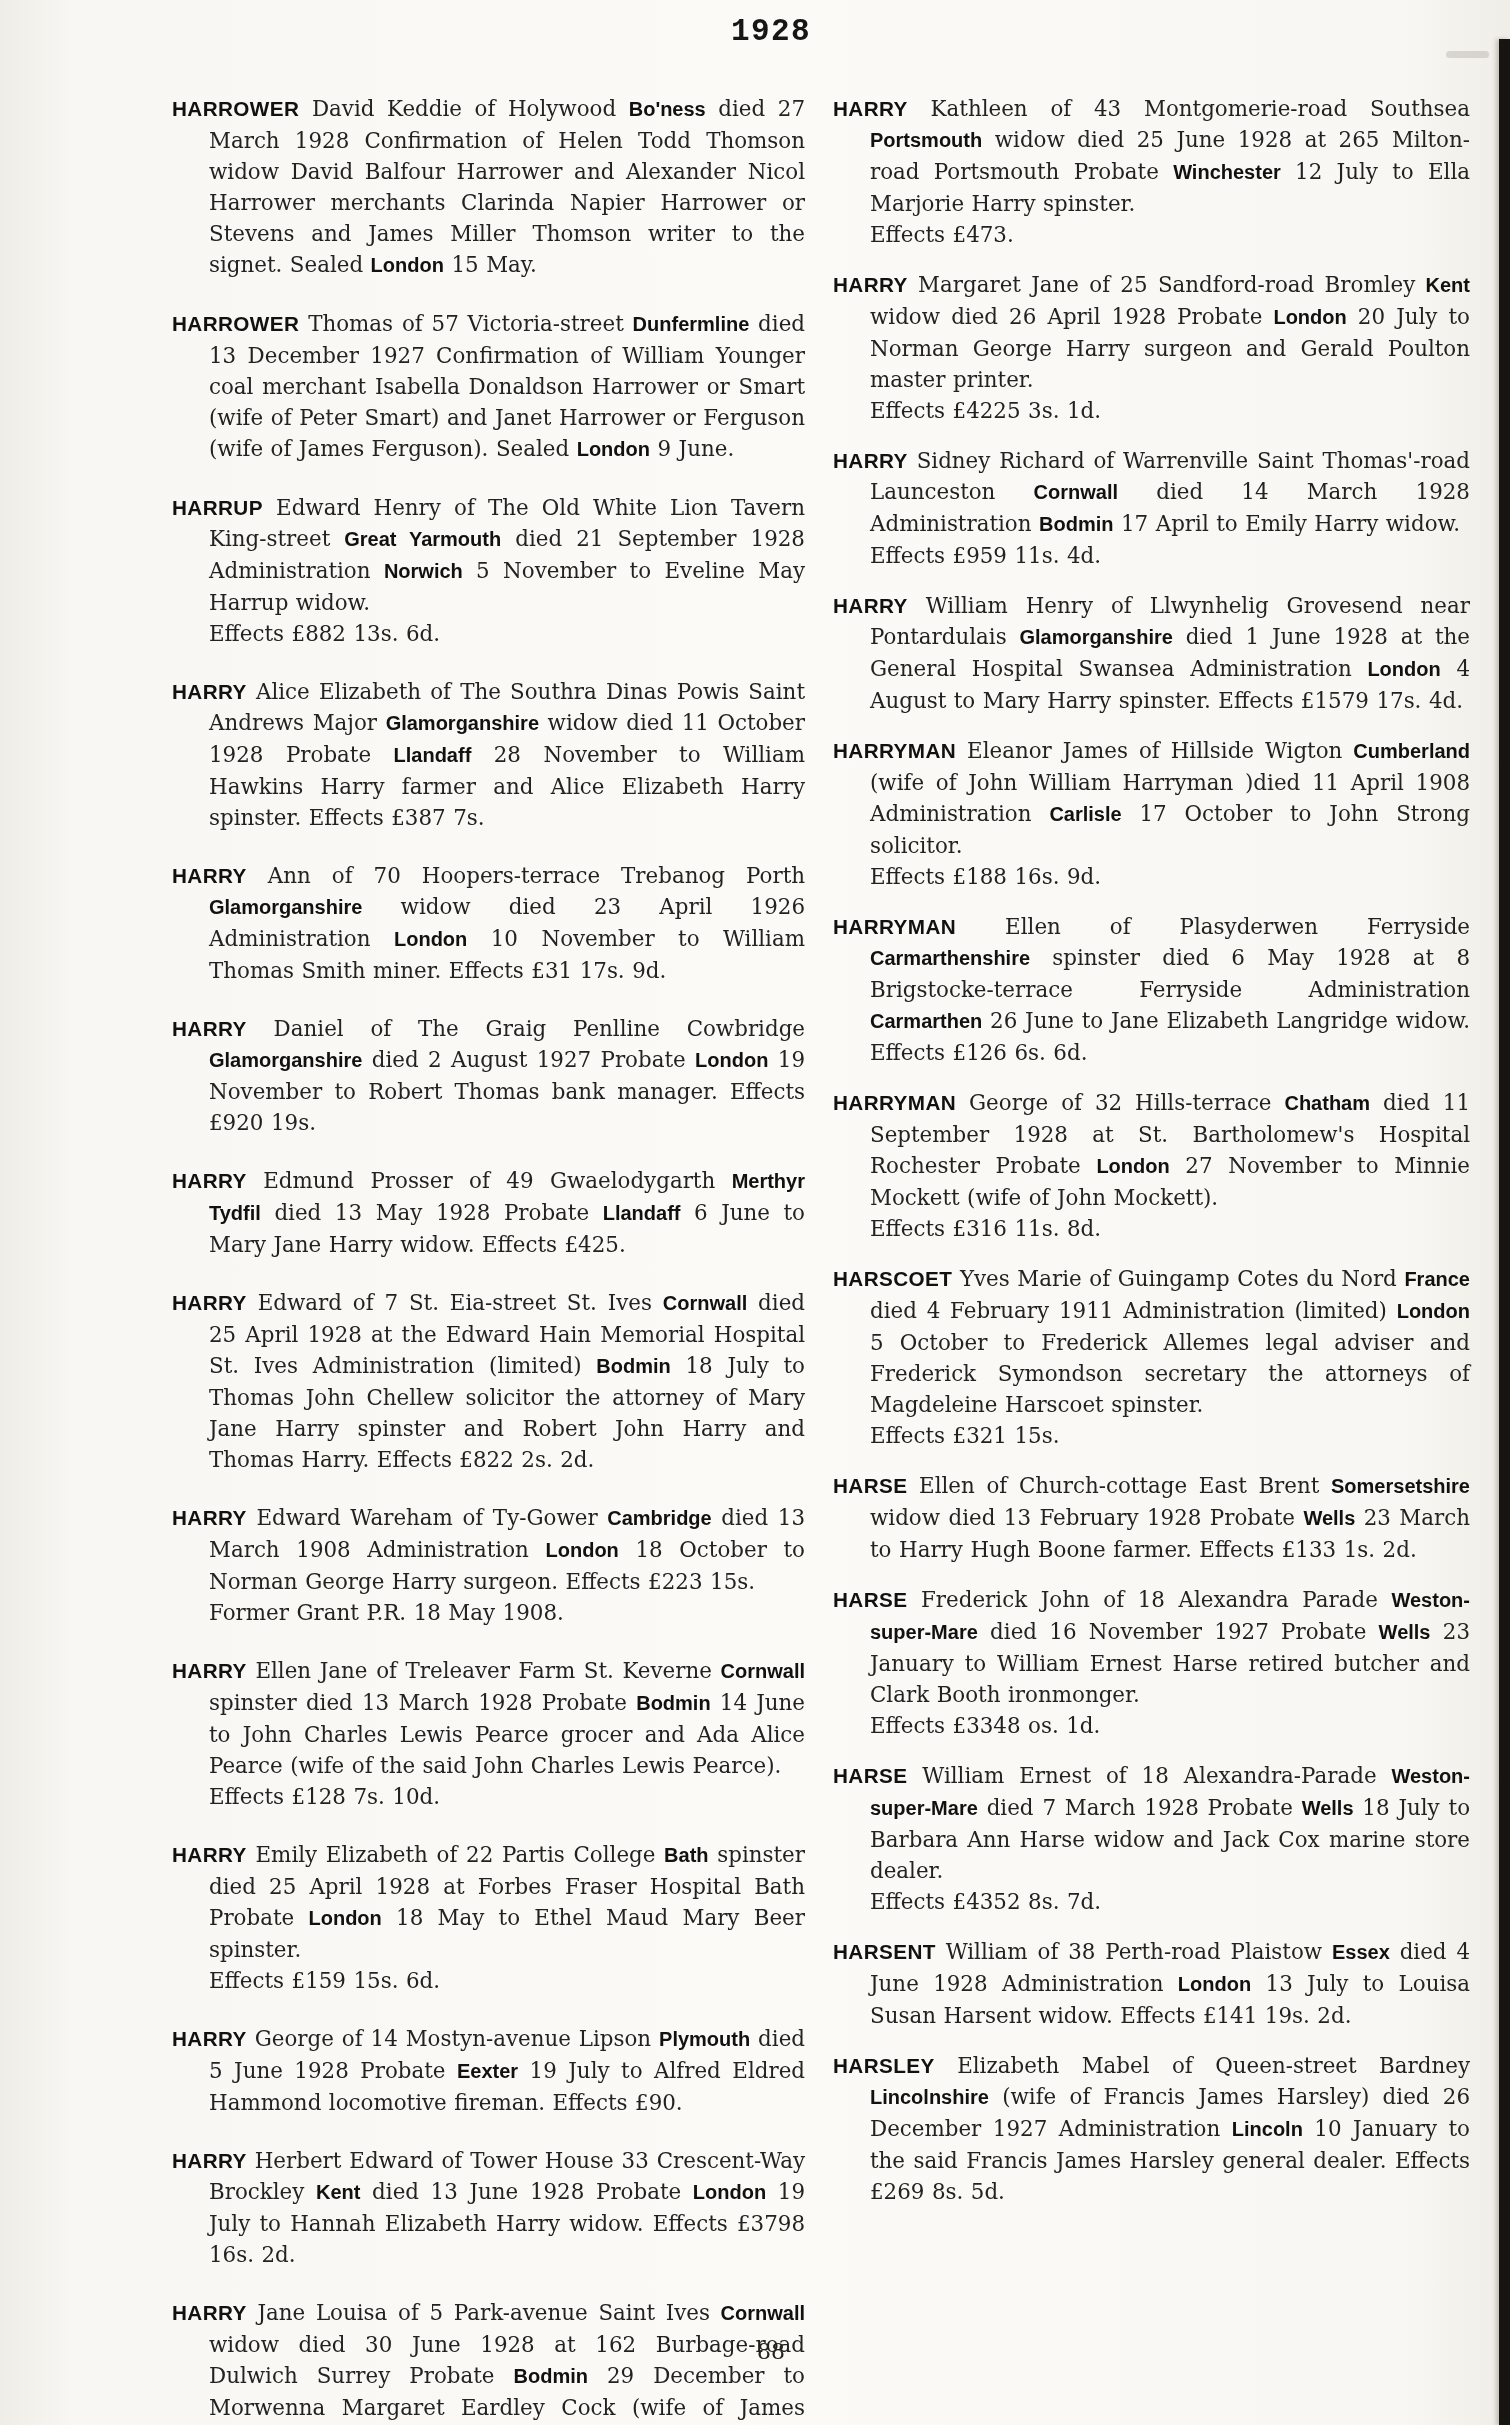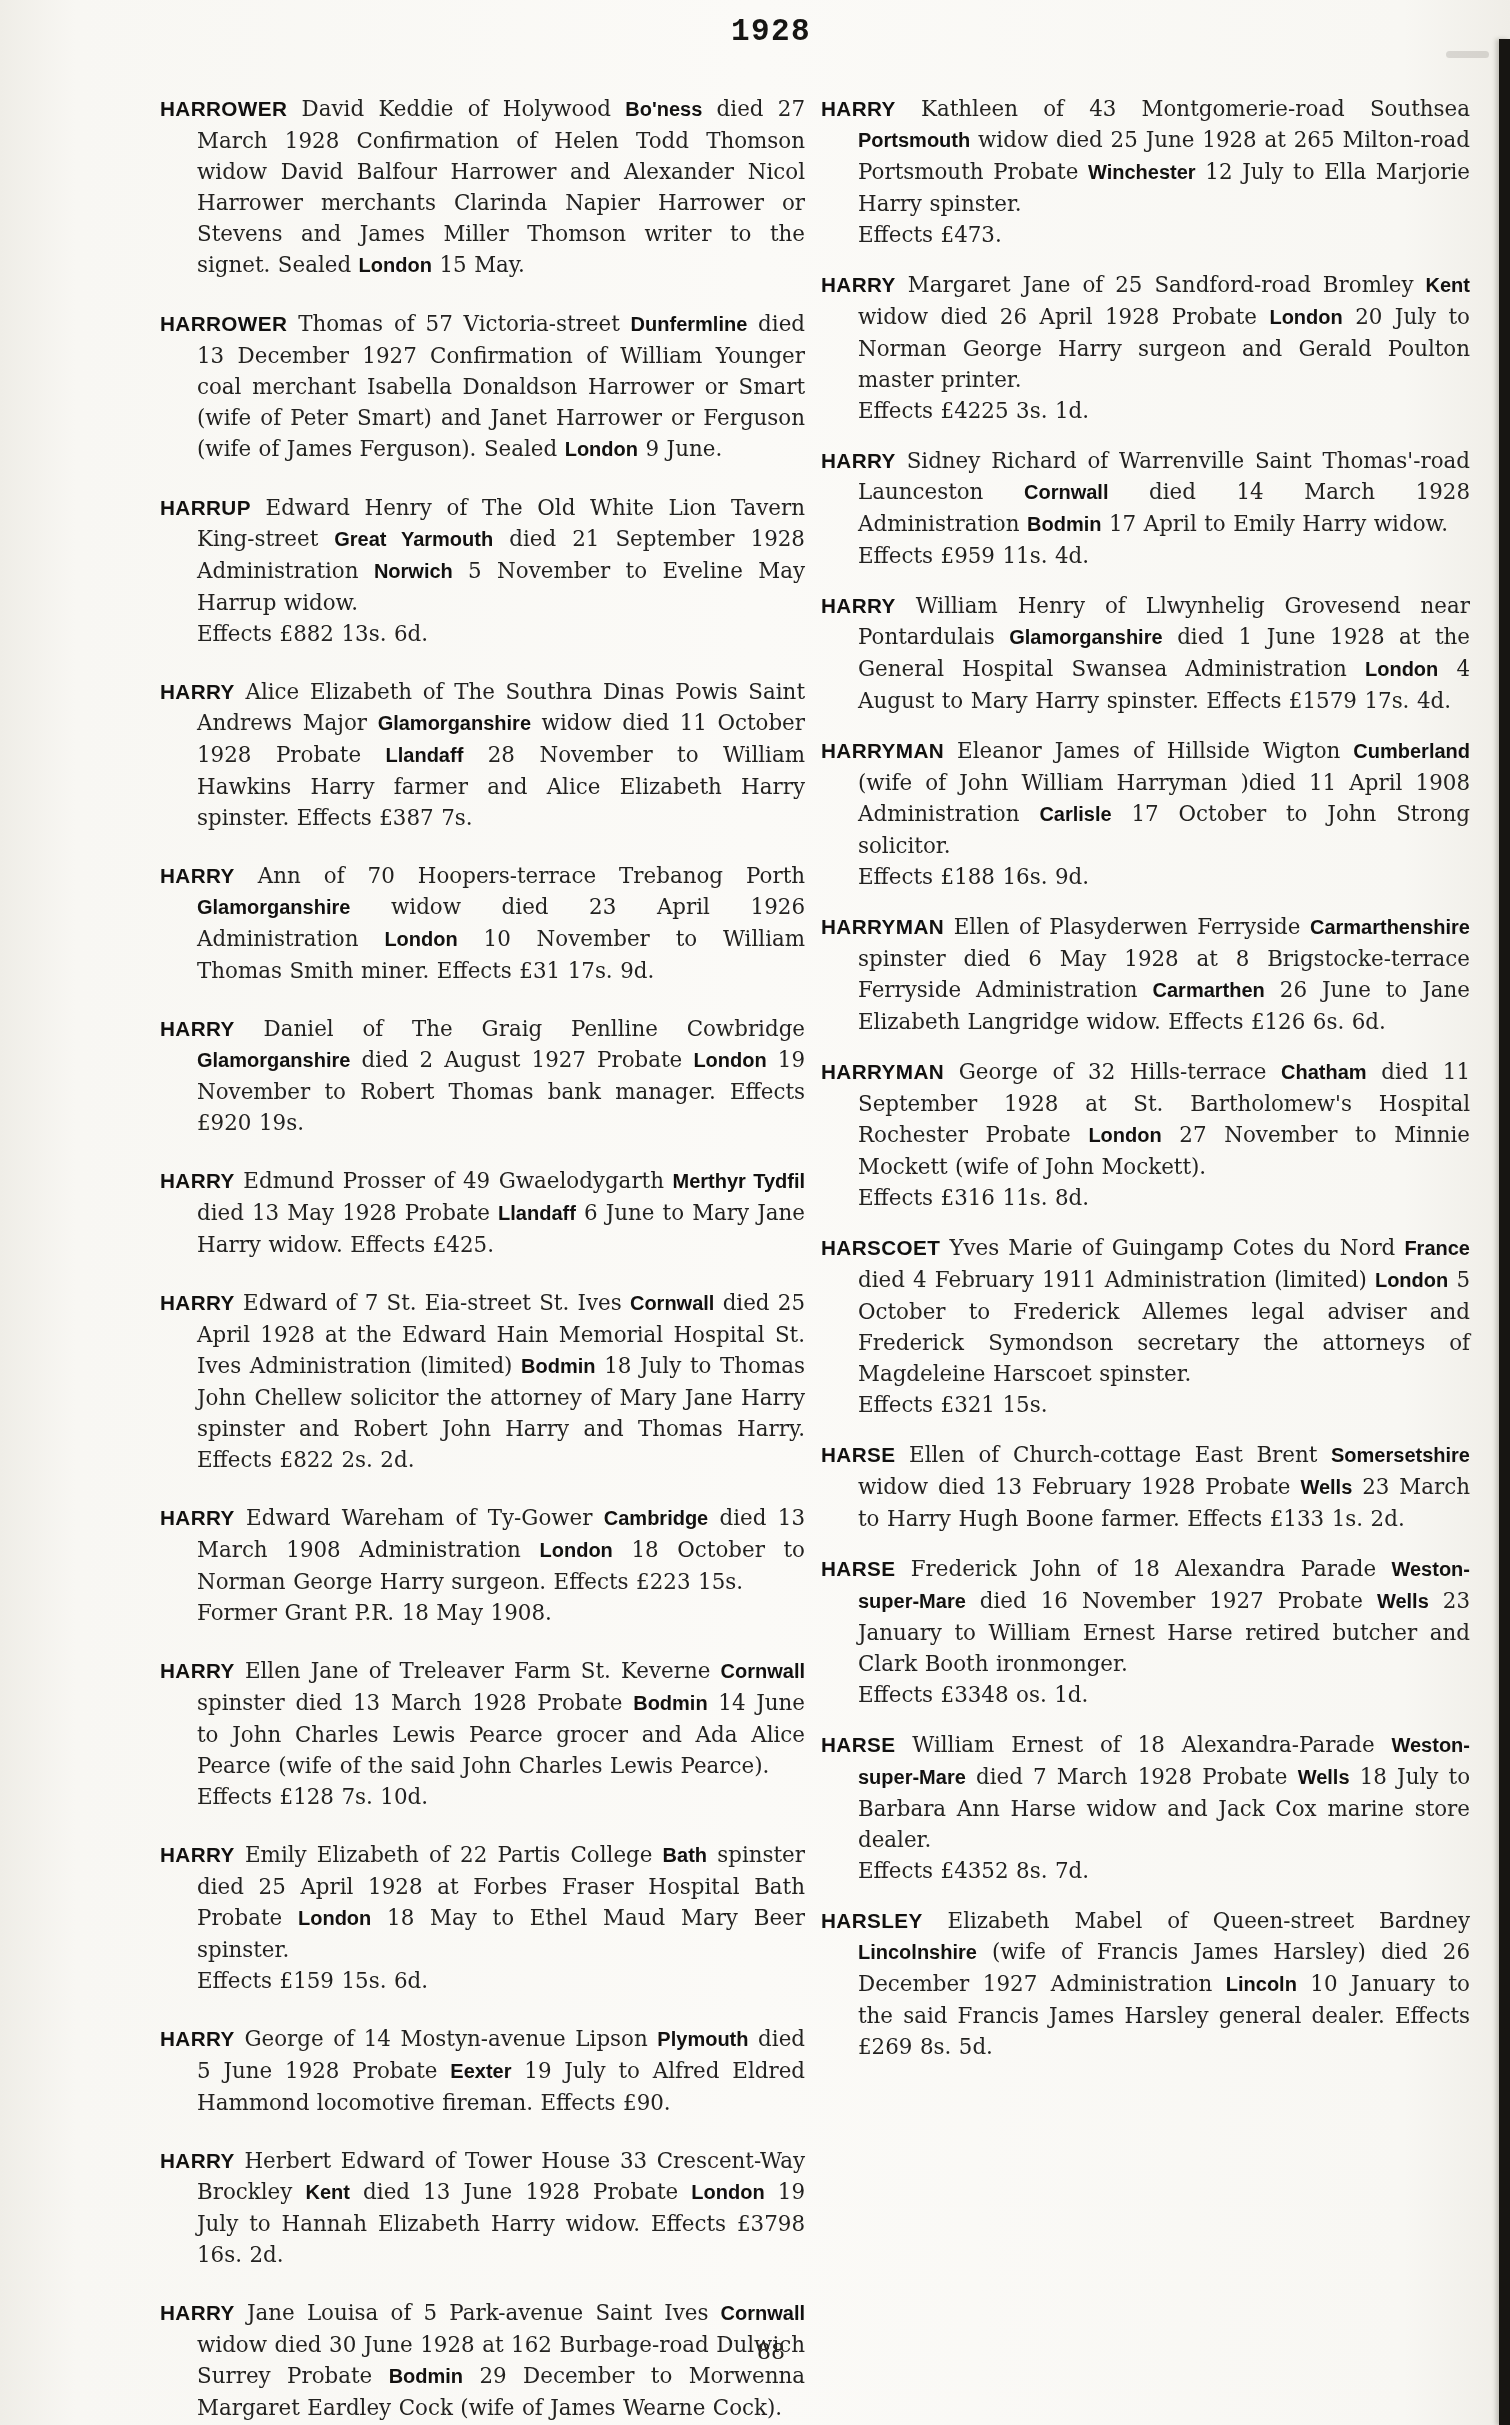--- a/index.html
+++ b/index.html
@@ -10,21 +10,21 @@
   }
   .year-heading {
     position:absolute; top:14.3px; left:16px; width:1510px; text-align:center;
     font-family:Liberation Mono, monospace; font-weight:700; font-size:31px; color:#17161 4;
     color:#171614; letter-spacing:1.4px;
   }
   .column { position:absolute; top:93px; }
   .col-left  { left:160px;  width:645px; }
   .col-right { left:821px; width:649px; }
   .entry {
-    margin:0 0 27px 0;
+    margin:0 0 27px 12px;
     padding-left:37px; text-indent:-37px;
     text-align:justify;
     font-size:21.4px; line-height:31px; color:#232220;
     word-spacing:0.7px;
   }
   .col-right .entry { margin-bottom:19px; }
   .surname {
     font-family:"Liberation Sans", sans-serif; font-weight:700;
     font-size:20.7px; letter-spacing:0.4px; color:#121110;
   }
@@ -72,20 +72,21 @@
     <p class="entry"><span class="surname">HARRY</span><span> Margaret Jane of 25 Sandford-road Bromley </span><span class="bold-place">Kent</span><span> widow died 26 April 1928 Probate </span><span class="bold-place">London</span><span> 20 July to Norman George Harry surgeon and Gerald Poulton master printer.</span><br><span>Effects £4225 3s. 1d.</span></p>
     <p class="entry"><span class="surname">HARRY</span><span> Sidney Richard of Warrenville Saint Thomas'-road Launceston </span><span class="bold-place">Cornwall</span><span> died 14 March 1928 Administration </span><span class="bold-place">Bodmin</span><span> 17 April to Emily Harry widow.</span><br><span>Effects £959 11s. 4d.</span></p>
     <p class="entry"><span class="surname">HARRY</span><span> William Henry of Llwynhelig Grovesend near Pontardulais </span><span class="bold-place">Glamorganshire</span><span> died 1 June 1928 at the General Hospital Swansea Administration </span><span class="bold-place">London</span><span> 4 August to Mary Harry spinster.  Effects £1579 17s. 4d.</span></p>
     <p class="entry"><span class="surname">HARRYMAN</span><span> Eleanor James of Hillside Wigton </span><span class="bold-place">Cumberland</span><span> (wife of John William Harryman )died 11 April 1908 Administration </span><span class="bold-place">Carlisle</span><span> 17 October to John Strong solicitor.</span><br><span>Effects £188 16s. 9d.</span></p>
     <p class="entry"><span class="surname">HARRYMAN</span><span> Ellen of Plasyderwen Ferryside </span><span class="bold-place">Carmarthenshire</span><span> spinster died 6 May 1928 at 8 Brigstocke-terrace Ferryside Administration </span><span class="bold-place">Carmarthen</span><span> 26 June to Jane Elizabeth Langridge widow.  Effects £126 6s. 6d.</span></p>
     <p class="entry"><span class="surname">HARRYMAN</span><span> George of 32 Hills-terrace </span><span class="bold-place">Chatham</span><span> died 11 September 1928 at St. Bartholomew's Hospital Rochester Probate </span><span class="bold-place">London</span><span> 27 November to Minnie Mockett (wife of John Mockett).</span><br><span>Effects £316 11s. 8d.</span></p>
     <p class="entry"><span class="surname">HARSCOET</span><span> Yves Marie of Guingamp Cotes du Nord </span><span class="bold-place">France</span><span> died 4 February 1911 Administration (limited) </span><span class="bold-place">London</span><span> 5 October to Frederick Allemes legal adviser and Frederick Symondson secretary the attorneys of Magdeleine Harscoet spinster.</span><br><span>Effects £321 15s.</span></p>
     <p class="entry"><span class="surname">HARSE</span><span> Ellen of Church-cottage East Brent </span><span class="bold-place">Somersetshire</span><span> widow died 13 February 1928 Probate </span><span class="bold-place">Wells</span><span> 23 March to Harry Hugh Boone farmer.  Effects £133 1s. 2d.</span></p>
     <p class="entry"><span class="surname">HARSE</span><span> Frederick John of 18 Alexandra Parade </span><span class="bold-place">Weston-super-Mare</span><span> died 16 November 1927 Probate </span><span class="bold-place">Wells</span><span> 23 January to William Ernest Harse retired butcher and Clark Booth ironmonger.</span><br><span>Effects £3348 os. 1d.</span></p>
     <p class="entry"><span class="surname">HARSE</span><span> William Ernest of 18 Alexandra-Parade </span><span class="bold-place">Weston-super-Mare</span><span> died 7 March 1928 Probate </span><span class="bold-place">Wells</span><span> 18 July to Barbara Ann Harse widow and Jack Cox marine store dealer.</span><br><span>Effects £4352 8s. 7d.</span></p>
+    <p class="entry"><span class="surname">HARSENT</span><span> William of 38 Perth-road Plaistow </span><span class="bold-place">Essex</span><span> died 4 June 1928 Administration </span><span class="bold-place">London</span><span> 13 July to Louisa Susan Harsent widow.  Effects £141 19s. 2d.</span></p>
     <p class="entry"><span class="surname">HARSLEY</span><span> Elizabeth Mabel of Queen-street Bardney </span><span class="bold-place">Lincolnshire</span><span> (wife of Francis James Harsley) died 26 December 1927 Administration </span><span class="bold-place">Lincoln</span><span> 10 January to the said Francis James Harsley general dealer.  Effects £269 8s. 5d.</span></p>
   </div>
 
 <div class="page-number">88</div>
 
 <div class="scan-smudge"></div>
 <div class="scan-edge"></div>
 
 
 </body></html>

